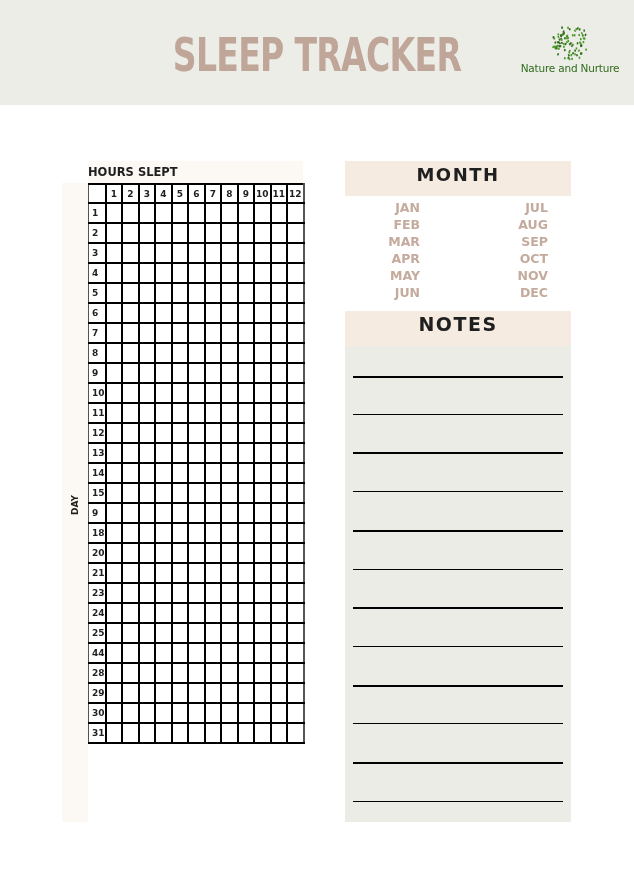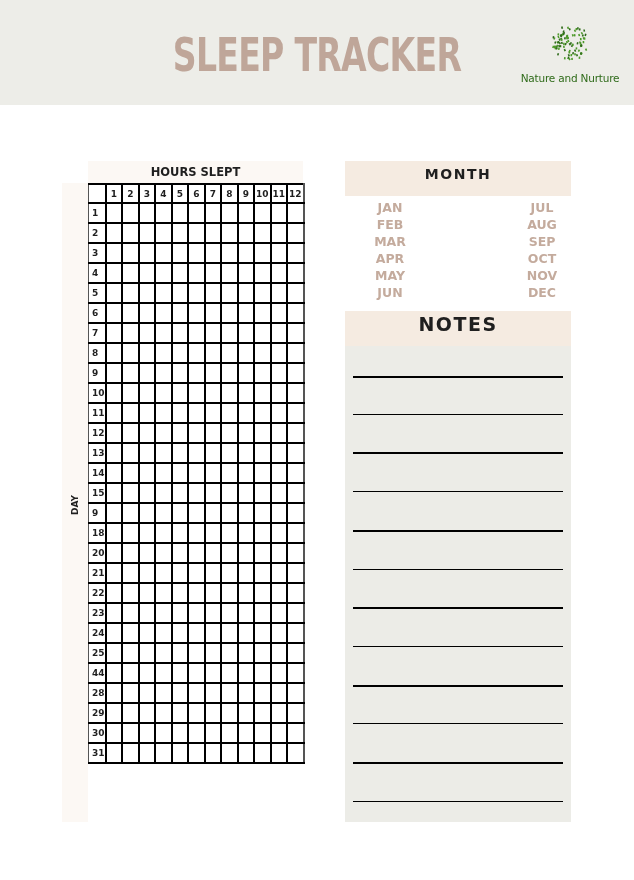--- a/index.html
+++ b/index.html
@@ -20,28 +20,28 @@
       transform-origin: 317px 0;
     }
     .logo {
       position: absolute; left: 512px; top: 22px; width: 116px; height: 62px;
       text-align: center;
     }
     .logo svg { display: block; margin: 0 auto; }
     .logo-text {
       font-family: "DejaVu Sans", sans-serif;
       font-size: 10.5px; color: #2f6b1a; letter-spacing: -0.2px;
-      margin-top: 10px; white-space: nowrap;
+      margin-top: 0; white-space: nowrap;
     }
 
     
     .hours-header {
       position: absolute; left: 88px; top: 161px; width: 215px; height: 22px;
       background: #fcf8f4;
-      text-align: center;
+      text-align: left;
       font-family: "DejaVu Sans", sans-serif;
       font-weight: bold; font-size: 11.5px; color: #1f1f1f;
       line-height: 22px;
     }
     .day-sidebar {
       position: absolute; left: 62px; top: 183px; width: 26px; height: 639px;
       background: #fcf8f4;
     }
     .day-label {
       position: absolute; left: 62px; top: 495px; width: 26px; height: 20px;
@@ -69,31 +69,31 @@
       border-left: 1px solid #555;
     }
     table.grid tr td:last-child, table.grid tr th:last-child { border-right: 2px solid #555; }
 
     
     .month-header {
       position: absolute; left: 345px; top: 161px; width: 226px; height: 35px;
       background: #f5ebe1;
       text-align: center; line-height: 27px;
       font-family: "DejaVu Sans", sans-serif;
-      font-weight: bold; font-size: 14px; letter-spacing: 1.5px; color: #1f1f1f;
+      font-weight: bold; font-size: 18px; letter-spacing: 1.5px; color: #1f1f1f;
     }
     .month-col {
       position: absolute; top: 199px; width: 60px;
-      text-align: center;
+      text-align: right;
       font-family: "DejaVu Sans", sans-serif;
       font-weight: bold; font-size: 12.5px; color: #c4ab9d;
       line-height: 17px;
     }
     .month-col.left { left: 360px; }
-    .month-col.right { left: 512px; }
+    .month-col.right { left: 488px; }
     .month-item { display: block; }
 
     
     .notes-panel {
       position: absolute; left: 345px; top: 311px; width: 226px; height: 511px;
       background: #ecece7;
     }
     .notes-header {
       position: absolute; left: 345px; top: 311px; width: 226px; height: 35px;
       background: #f5ebe1;
@@ -509,35 +509,20 @@
         <td></td>
         <td></td>
         <td></td>
         <td></td>
         <td></td>
         <td></td>
         <td></td>
         <td></td>
       </tr>
       <tr>
-        <td class="rowlabel">22</td>
-        <td></td>
-        <td></td>
-        <td></td>
-        <td></td>
-        <td></td>
-        <td></td>
-        <td></td>
-        <td></td>
-        <td></td>
-        <td></td>
-        <td></td>
-        <td></td>
-      </tr>
-      <tr>
         <td class="rowlabel">23</td>
         <td></td>
         <td></td>
         <td></td>
         <td></td>
         <td></td>
         <td></td>
         <td></td>
         <td></td>
         <td></td>

